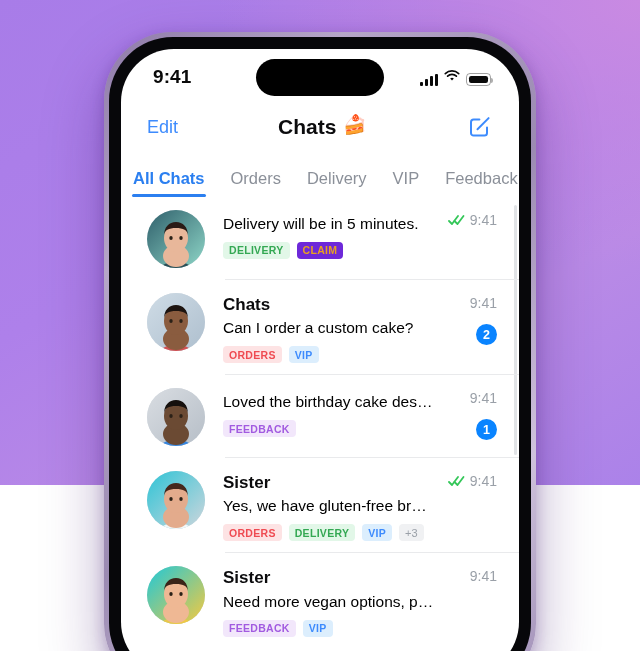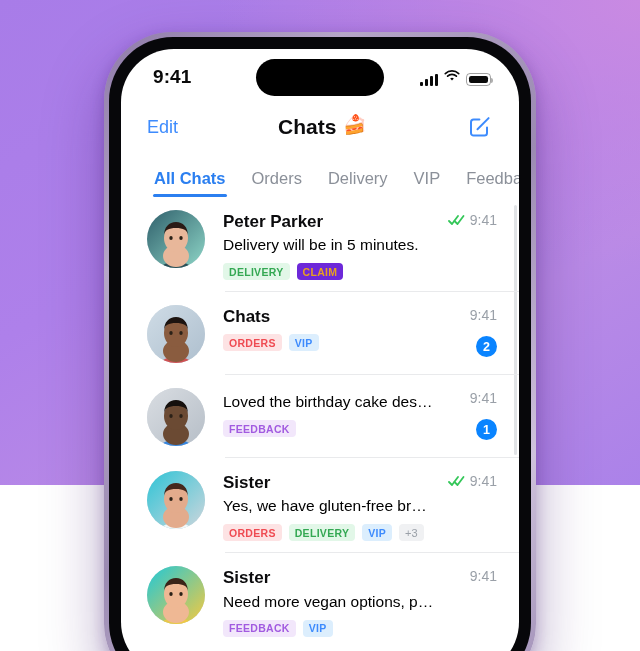--- a/index.html
+++ b/index.html
@@ -95,21 +95,21 @@
   #nav-title-wrap {
     flex:1; display:flex; align-items:flex-start; justify-content:center; gap:7px;
   }
   #nav-title { font-size:21px; font-weight:bold; color:#0b0b0d; }
   #nav-title-emoji { font-size:19px; line-height:1; }
   #compose-button { width:26px; height:26px; cursor:pointer; }
 
   
   #tab-bar {
     display:flex; align-items:flex-end; gap:26px;
-    padding:6px 0 0 33px;
+    padding:6px 0 0 12px;
     height:44px;
     overflow:hidden;
     position:relative;
   }
   .tab {
     font-size:16.5px; color:#8b9099; white-space:nowrap;
     padding-bottom:9px; cursor:pointer; position:relative;
   }
   .tab.active { color:#2b7ff0; font-weight:bold; }
   .tab.active::after {
@@ -242,21 +242,20 @@
     <rect width="58" height="58" fill="url(#avg0)"></rect>
     <path d="M29 52c-11 0-19 5-19 12h38c0-7-8-12-19-12z" fill="#1e3c48" opacity=".85"></path>
     <ellipse cx="29" cy="46" rx="13" ry="11" fill="#e8b79a"></ellipse>
     <ellipse cx="29" cy="28" rx="12" ry="14" fill="#e8b79a"></ellipse>
     <path d="M17 26c0-9 5-14 12-14s12 5 12 14c0-6-5-8-12-8s-12 2-12 8z" fill="#2a1b16"></path>
     <ellipse cx="24" cy="28" rx="1.7" ry="2" fill="#2b2117"></ellipse>
     <ellipse cx="34" cy="28" rx="1.7" ry="2" fill="#2b2117"></ellipse>
   </svg>
               </div>
     <div class="chat-body">
-      <div class="chat-name">Peter Parker</div>
       <div class="chat-msg">Delivery will be in 5 minutes.</div>
       <div class="tag-row">
                   <span class="tag" style="background:#e2f7e8;color:#34a853">DELIVERY</span>
                   <span class="tag" style="background:#6d28d9;color:#e8a020">CLAIM</span>
                 </div>
     </div>
     <div class="chat-meta">
       <div class="meta-top">
         <span>
                     <svg class="read-ticks" viewBox="0 0 17 12">
@@ -282,20 +281,21 @@
     <path d="M29 52c-11 0-19 5-19 12h38c0-7-8-12-19-12z" fill="#d63c3c" opacity=".85"></path>
     <ellipse cx="29" cy="46" rx="13" ry="11" fill="#8a5c3f"></ellipse>
     <ellipse cx="29" cy="28" rx="12" ry="14" fill="#8a5c3f"></ellipse>
     <path d="M17 26c0-9 5-14 12-14s12 5 12 14c0-6-5-8-12-8s-12 2-12 8z" fill="#1d1410"></path>
     <ellipse cx="24" cy="28" rx="1.7" ry="2" fill="#2b2117"></ellipse>
     <ellipse cx="34" cy="28" rx="1.7" ry="2" fill="#2b2117"></ellipse>
   </svg>
               </div>
     <div class="chat-body">
       <div class="chat-name">Chats</div>
+      <div class="chat-msg">Can I order a custom cake?</div>
       <div class="tag-row">
                   <span class="tag" style="background:#fde3e4;color:#ef4b52">ORDERS</span>
                   <span class="tag" style="background:#dceefd;color:#3d8bfd">VIP</span>
                 </div>
     </div>
     <div class="chat-meta">
       <div class="meta-top">
 
         <span class="chat-time">9:41</span>
       </div>

